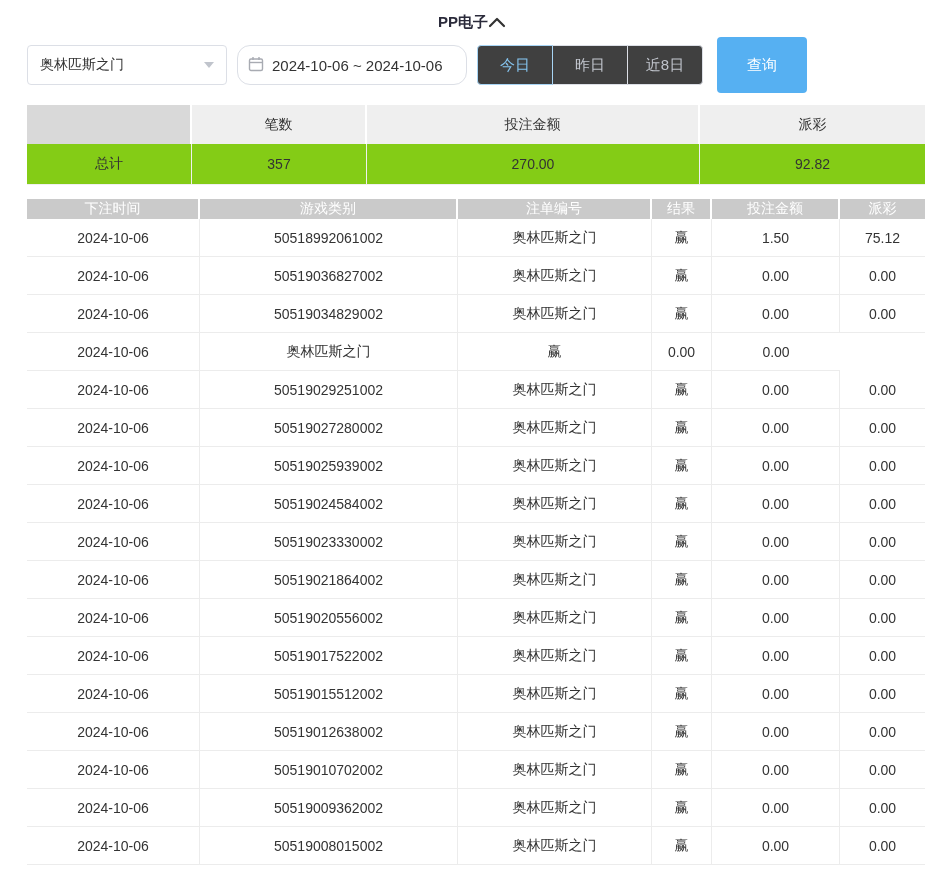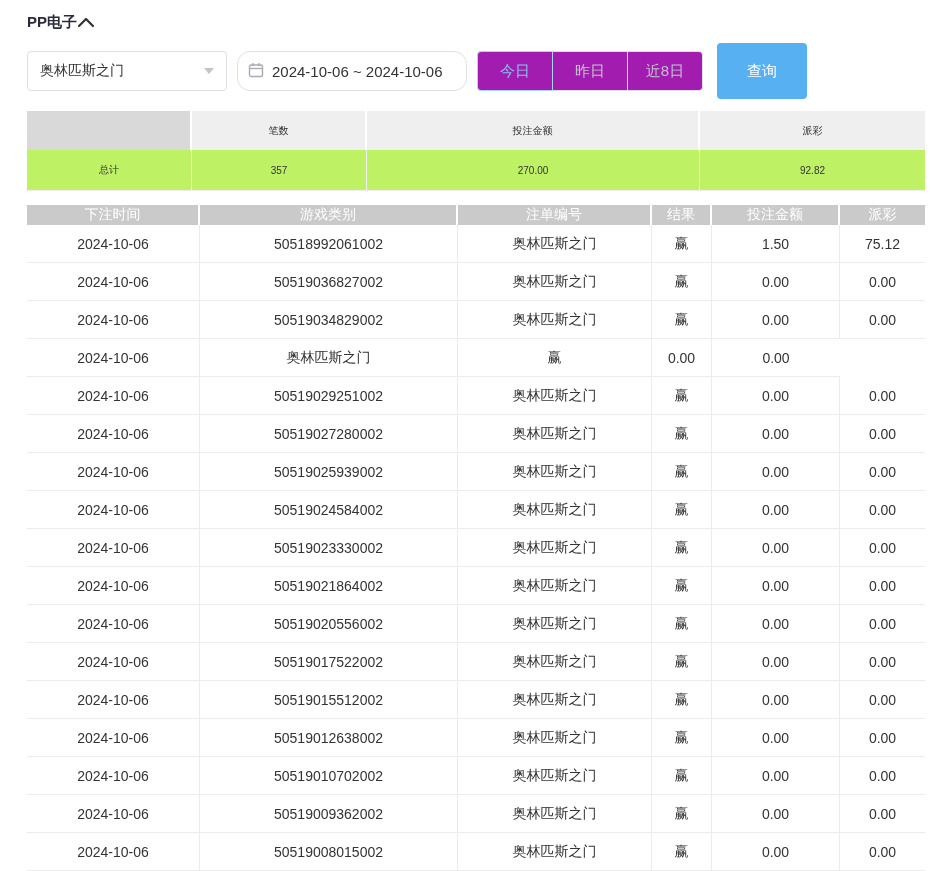--- a/index.html
+++ b/index.html
@@ -3,22 +3,22 @@
 <meta charset="utf-8">
 <style>
   * { box-sizing: border-box; margin: 0; padding: 0; }
   html, body { width: 933px; height: 871px; overflow: hidden; background: #fff; }
   body {
     font-family: "Liberation Sans", "DejaVu Sans", sans-serif;
     color: #333;
     padding: 8px 8px 0 27px;
   }
   .panel-header {
-    display: flex; align-items: center; justify-content: flex-start;
-    height: 28px; margin-bottom: 15px;
+    display: flex; align-items: center; justify-content: center;
+    height: 28px; margin-bottom: 9px;
   }
   .panel-title { font-size: 15px; font-weight: bold; color: #2b2b3b; }
   .collapse-btn { cursor: pointer; padding-right: 8px; line-height: 0; }
 
   
   .filters { display: flex; align-items: center; height: 40px; margin-bottom: 20px; }
   .select {
     width: 200px; height: 40px; border: 1px solid #dcdfe6; border-radius: 4px;
     display: flex; align-items: center; justify-content: space-between;
     padding: 0 12px; font-size: 14px; color: #333; cursor: pointer; background: #fff;
@@ -28,46 +28,46 @@
     border-right: 5px solid transparent; border-top: 6px solid #c0c4cc;
   }
   .date-input {
     width: 230px; height: 40px; border: 1px solid #dcdfe6; border-radius: 13px;
     display: flex; align-items: center; padding: 0 10px; margin-left: 10px;
     font-size: 15px; color: #333; background: #fff; cursor: pointer;
   }
   .date-input svg { margin-right: 8px; flex: 0 0 auto; }
   .btn-group { display: flex; margin-left: 10px; }
   .quick-btn {
-    min-width: 76px; height: 40px; background: #a21caf; border: 1px solid #dcdfe6;
+    min-width: 76px; height: 40px; background: #404040; border: 1px solid #dcdfe6;
     font-size: 15px; color: #c0c4cc; cursor: pointer; padding: 0 16px;
     margin-left: -1px; position: relative;
     font-family: "Liberation Sans", "DejaVu Sans", sans-serif;
   }
   .quick-btn:first-child { margin-left: 0; border-radius: 4px 0 0 4px; }
   .quick-btn:last-child { border-radius: 0 4px 4px 0; }
   .quick-btn.active { color: #85c4ef; border-color: #a8d5f5; z-index: 2; }
   .search-btn {
     min-width: 90px; height: 56px; margin-left: 14px; border: none; border-radius: 4px;
     background: #56b0f2; color: #fff; font-size: 15px; cursor: pointer;
     font-family: "Liberation Sans", "DejaVu Sans", sans-serif;
   }
 
   
   .summary { width: 898px; margin-bottom: 14px; }
   .summary .row { display: grid; grid-template-columns: 165px 175px 333px 1fr; }
   .summary .cell {
     height: 39px; display: flex; align-items: center; justify-content: center;
-    font-size: 10px;
+    font-size: 14px;
   }
   .summary .head .cell { background: #efefef; border-right: 2px solid #fff; }
   .summary .head .cell:first-child { background: #d9d9d9; }
   .summary .head .cell:last-child { border-right: none; }
   .summary .body .cell {
-    height: 41px; background: #bef264;
+    height: 41px; background: #84cc16;
     border-bottom: 1px solid #f0f0f0; border-right: 1px solid #f0f0f0;
   }
   .summary .body .cell:last-child { border-right: none; }
 
   
   .grid { width: 898px; }
   .thead, .trow { display: grid; grid-template-columns: 173px 258px 194px 60px 128px 1fr; }
   .thead .th {
     height: 20px; background: #cacaca; color: #fff; font-size: 14px;
     display: flex; align-items: center; justify-content: center;

